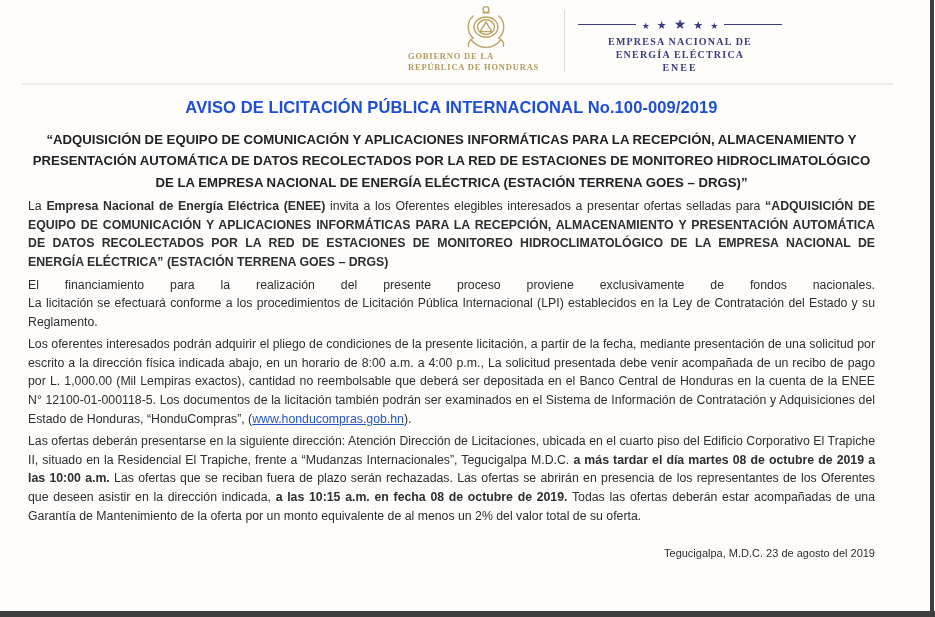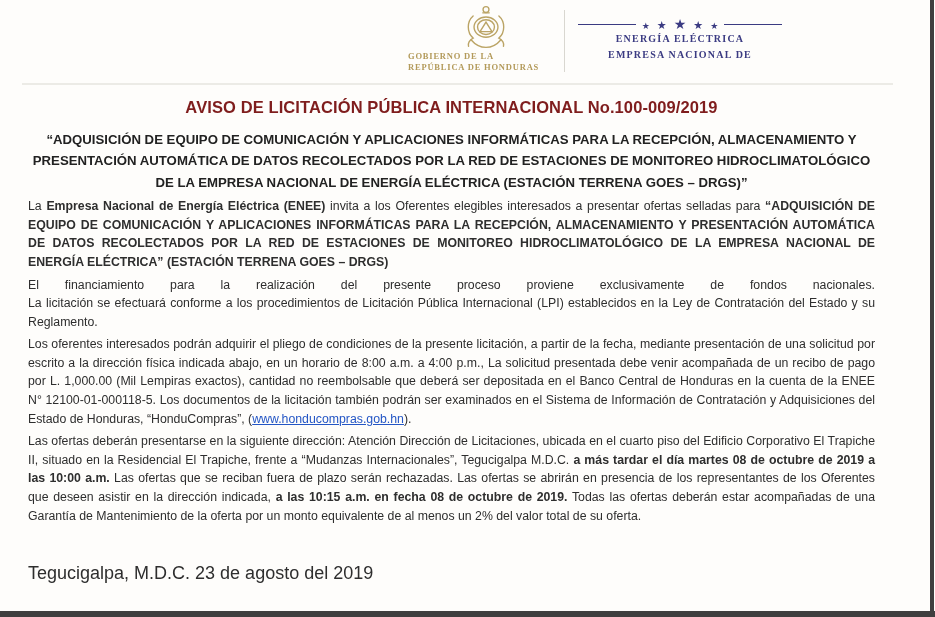--- a/index.html
+++ b/index.html
@@ -31,29 +31,29 @@
   .star.s2{font-size:11px;}
   .star.s3{font-size:14px;}
   .enee-text{font-family:"Liberation Serif","DejaVu Serif",serif;font-weight:bold;
     font-size:10px;letter-spacing:1.2px;line-height:1.3;margin-top:3px;}
   .enee-abbr{font-family:"Liberation Serif","DejaVu Serif",serif;font-weight:bold;
     font-size:10px;letter-spacing:2px;line-height:1.3;}
   .header-rule{position:absolute;top:83px;left:22px;width:871px;height:2px;background:#ecebe6;}
 
   
   .doc{position:absolute;left:28px;top:92px;width:847px;}
-  .doc-title{text-align:center;font-weight:bold;font-size:16.5px;color:#7f1d1d;
+  .doc-title{text-align:center;font-weight:bold;font-size:16.5px;color:#1d4ed8;
     margin-top:6px;letter-spacing:.1px;}
   .doc-subtitle{text-align:center;font-weight:bold;font-size:13.2px;line-height:1.62;
     margin-top:12px;color:#222;}
   .para{font-size:12.3px;line-height:18.6px;text-align:justify;margin-top:4px;}
   .para .b{font-weight:bold;}
   .just-line{text-align:justify;text-align-last:justify;}
   .lnk{color:var(--link);cursor:pointer;}
-  .date-line{text-align:left;font-size:18px;margin-top:38px;}
+  .date-line{text-align:right;font-size:11px;margin-top:22px;}
 </style>
 </head>
 <body>
 
 <div class="header">
 
   <div class="gov-logo">
     <svg width="56" height="46" viewBox="0 0 60 50">
       <g fill="none" stroke="#bba465" stroke-width="1.5" stroke-linecap="round">
         <circle cx="30" cy="5" r="3.2"></circle>
@@ -77,22 +77,23 @@
       <span class="rule"></span>
       <span class="stars">
         <span class="star s1">★</span>
         <span class="star s2">★</span>
         <span class="star s3">★</span>
         <span class="star s2">★</span>
         <span class="star s1">★</span>
       </span>
       <span class="rule"></span>
     </div>
+    <div class="enee-text">EMPRESA NACIONAL DE</div>
     <div class="enee-text" style="margin-top:0;">ENERGÍA ELÉCTRICA</div>
-    <div class="enee-text">EMPRESA NACIONAL DE</div>
+    <div class="enee-abbr">ENEE</div>
   </div>
 
   <div class="header-rule"></div>
 </div>
 
 <div class="doc">
 
   <div class="doc-title">AVISO DE LICITACIÓN PÚBLICA INTERNACIONAL No.100-009/2019</div>
 
   <div class="doc-subtitle">“ADQUISICIÓN DE EQUIPO DE COMUNICACIÓN Y APLICACIONES INFORMÁTICAS PARA LA RECEPCIÓN, ALMACENAMIENTO Y PRESENTACIÓN AUTOMÁTICA DE DATOS RECOLECTADOS POR LA RED DE ESTACIONES DE MONITOREO HIDROCLIMATOLÓGICO DE LA EMPRESA NACIONAL DE ENERGÍA ELÉCTRICA (ESTACIÓN TERRENA GOES – DRGS)”</div>

